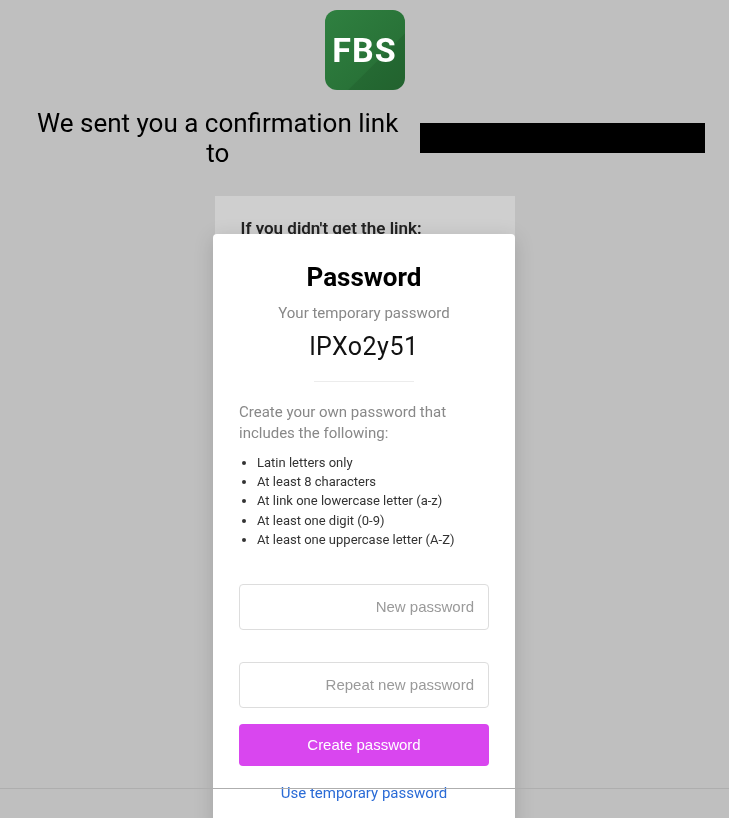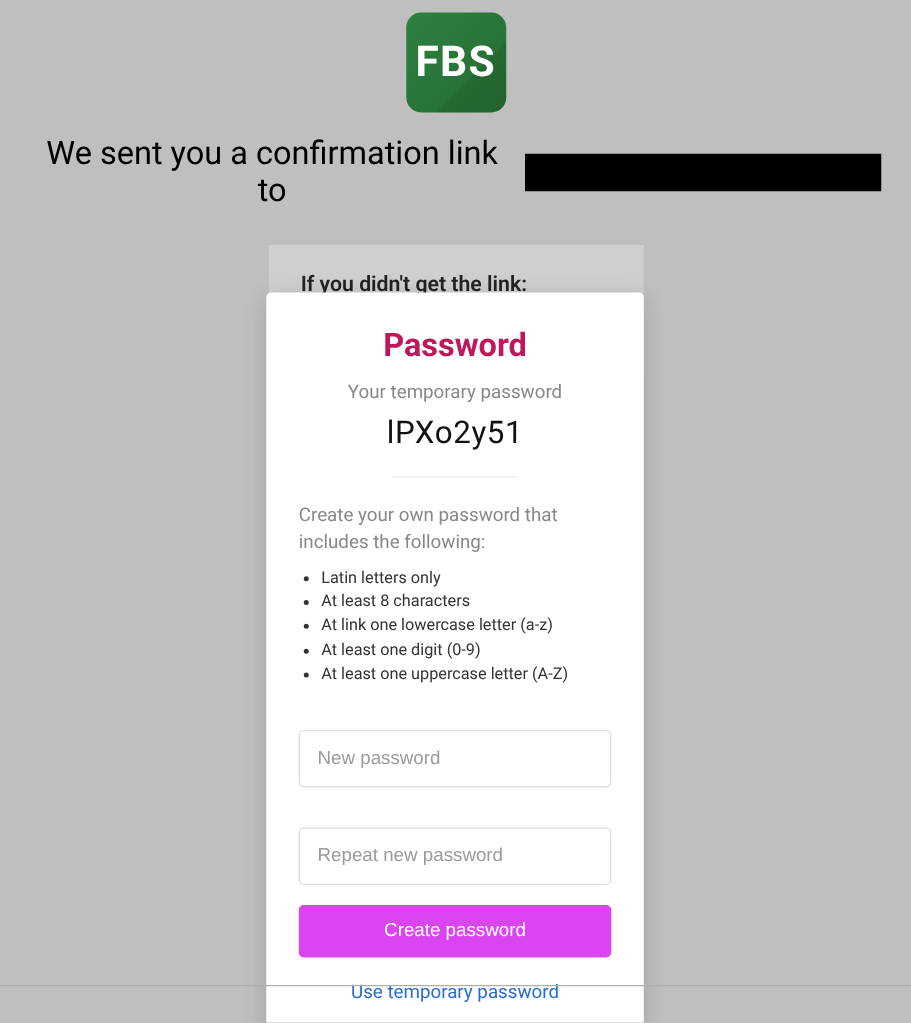--- a/index.html
+++ b/index.html
@@ -92,21 +92,21 @@
       top: 234px;
       background: #fff;
       border-radius: 4px;
       box-shadow: 0 4px 20px rgba(0,0,0,0.15);
       padding: 28px 26px 26px;
     }
     .modal-title {
       text-align: center;
       font-size: 26px;
       font-weight: 700;
-      color: #be185d;
+      color: #000000;
     }
     .modal-sub {
       text-align: center;
       font-size: 15px;
       color: #888;
       margin-top: 12px;
     }
     .temp-password {
       text-align: center;
       font-size: 25px;
@@ -140,20 +140,21 @@
     .field {
       width: 100%;
       height: 46px;
       border: 1px solid #ddd;
       border-radius: 4px;
       padding: 0 14px;
       font-size: 15px;
       color: #333;
       margin-top: 18px;
       outline: none;
+      text-align: right;
     }
     .field::placeholder {
       color: #9a9a9a;
     }
     .field.first {
       margin-top: 34px;
     }
     .field.second {
       margin-top: 32px;
     }

